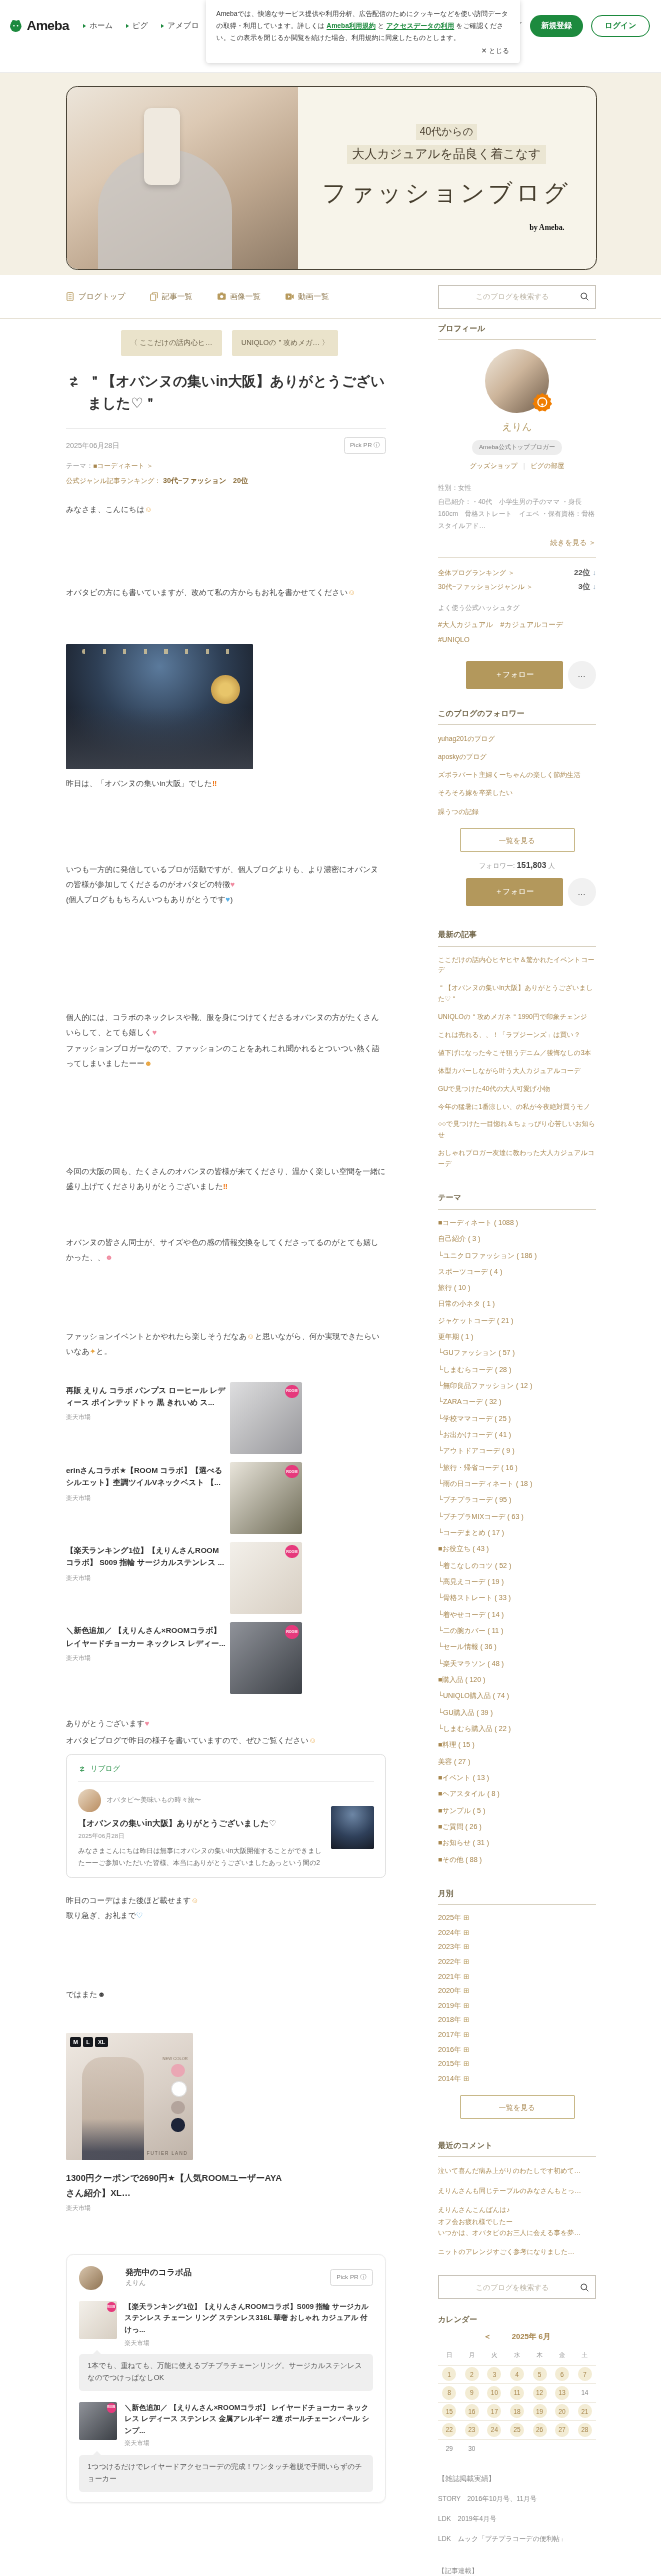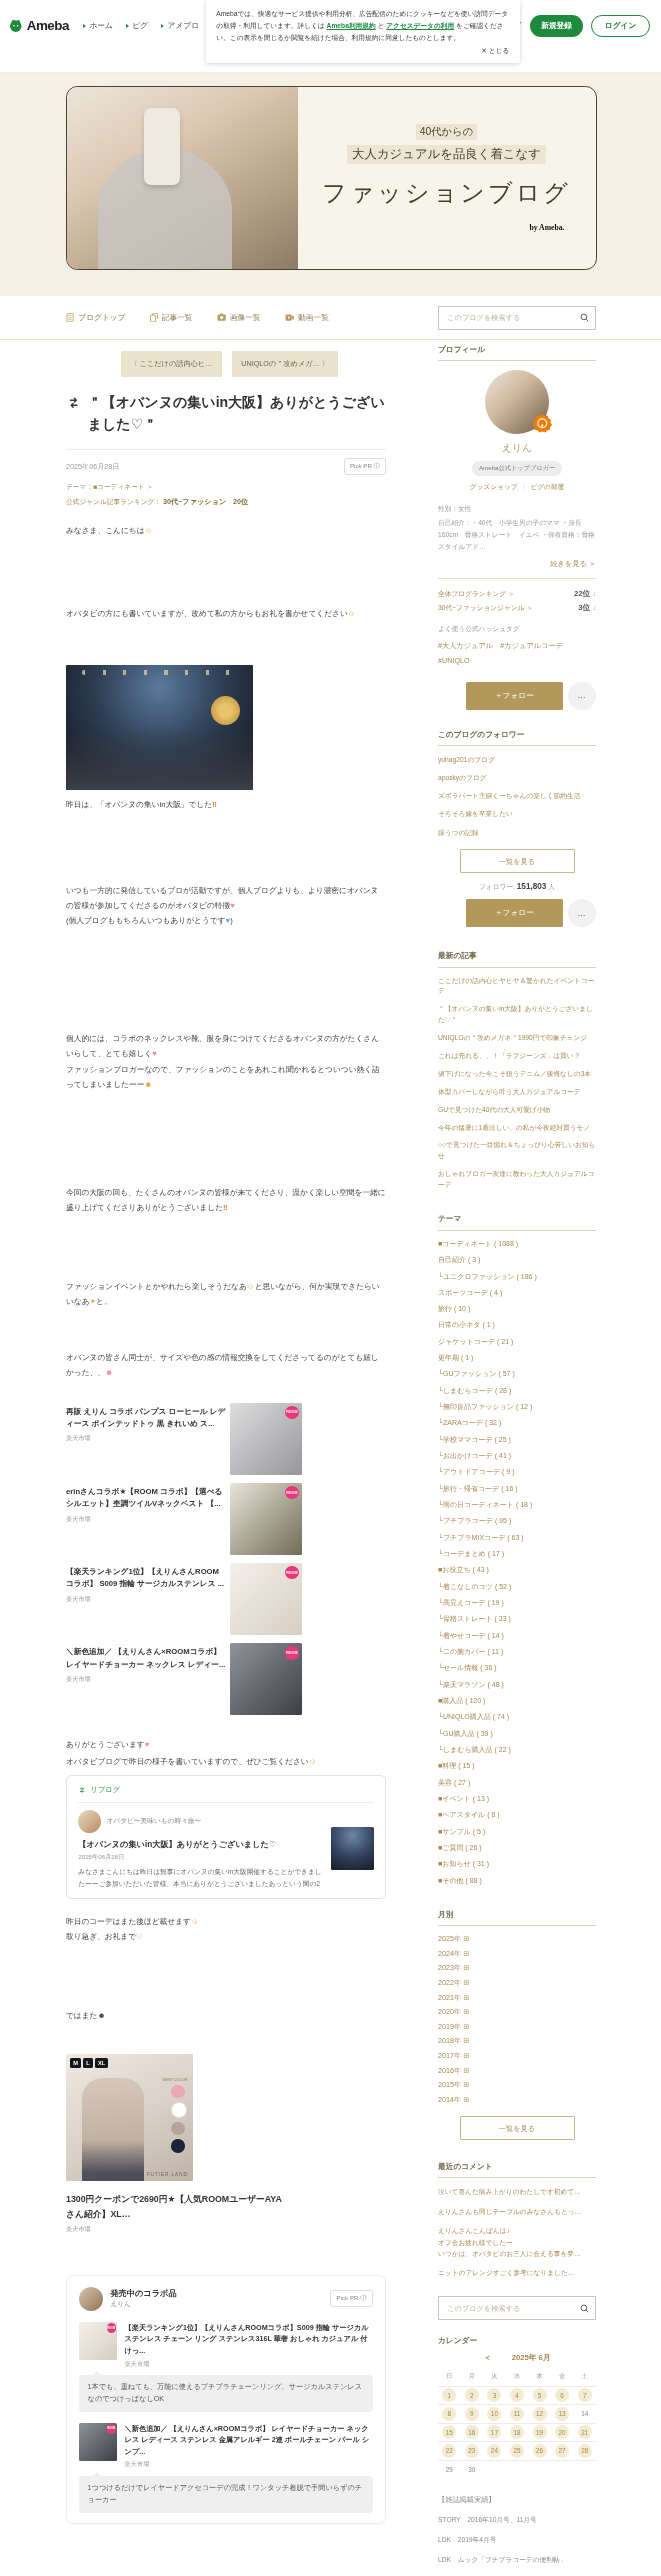--- a/index.html
+++ b/index.html
@@ -18,35 +18,35 @@
   .hdr-right{margin-left:auto;display:flex;align-items:center;gap:8.2px;padding-right:4.1px;}
   .pop-blog{display:flex;align-items:center;gap:3.1px;font-size:7.7px;color:#333;}
   .star{color:#1d8a3e;font-size:8.8px;}
   .btn-green{background:#1d8a3e;color:#fff;font-size:7.7px;font-weight:bold;border:none;border-radius:11.3px;padding:6.2px 11.3px;cursor:pointer;}
   .btn-green-o{background:#fff;color:#1d8a3e;font-size:7.7px;font-weight:bold;border:1px solid #1d8a3e;border-radius:11.3px;padding:5.2px 12.4px;cursor:pointer;}
   .cookie{position:absolute;top:0;left:206px;width:293px;background:#fff;box-shadow:0 1px 5.2px rgba(0,0,0,.18);border-radius:0 0 3.1px 3.1px;padding:8.2px 10.3px 6.2px;z-index:5;}
   .cookie p{margin:0;font-size:6.7px;line-height:1.75;color:#333;}
   .cookie .glink{color:#1d8a3e;font-weight:bold;text-decoration:underline;}
   .cookie-close{display:block;text-align:right;font-size:6.7px;color:#333;margin-top:4.1px;cursor:pointer;}
   
-  .hero-band{background:#f4f0e4;padding:13px 0 26px;}
+  .hero-band{background:#f4f0e4;padding:13px 0 5px;}
   .hero-card{position:relative;width:529px;height:182px;margin:0 auto;background:#f7f4ea;border:0.8px solid #4a4437;border-radius:11.3px;overflow:hidden;display:flex;}
   .hero-photo{width:231px;height:100%;border-radius:10.3px 0 0 10.3px;background:linear-gradient(150deg,#ece5da 0%,#dcc9b4 35%,#bda68e 65%,#8e7b67 100%);position:relative;}
   .hero-photo .phone{position:absolute;left:77px;top:20.6px;width:36px;height:77px;background:#efe9df;border-radius:7.2px;box-shadow:0 2.1px 5.2px rgba(0,0,0,.15);}
   .hero-photo .sweat{position:absolute;left:31px;top:62px;width:134px;height:124px;background:#c9c7c4;border-radius:50% 50% 0 0;opacity:.8;}
   .hero-txt{flex:1;display:flex;flex-direction:column;align-items:center;justify-content:center;gap:5.2px;}
   .ht-small{font-size:10.3px;color:#4a4030;background:#ebe6d3;padding:1px 4.1px;}
   .ht-mid{font-size:12.4px;color:#4a4030;background:#ebe6d3;padding:1px 5.2px;}
   .ht-large{font-family:"DejaVu Serif","Liberation Serif",serif;font-size:24px;color:#473f2f;letter-spacing:3.1px;margin-top:7.2px;}
   .ht-by{align-self:flex-end;margin:9.3px 31px 0 0;font-size:7.7px;font-weight:bold;color:#111;font-family:Liberation Serif, serif;}
   
   .blog-nav{display:flex;align-items:center;height:43px;padding:0 66px;background:#fff;border-bottom:0.5px solid #e7e2d6;}
   .bn-item{display:flex;align-items:center;gap:4.1px;font-size:7.7px;color:#8a7347;margin-right:24px;cursor:pointer;}
   .search-box{margin-left:auto;width:158px;height:24px;border:0.5px solid #c9c4ba;background:#fff;display:flex;align-items:center;padding:0 6.2px;box-sizing:border-box;}
-  .search-box input{flex:1;border:none;outline:none;font-size:7.2px;color:#555;font-family:inherit;background:transparent;}
+  .search-box input{flex:1;border:none;outline:none;font-size:7.2px;color:#555;font-family:inherit;background:transparent;text-align:center;}
   .search-box input::placeholder{color:#b8b0a0;}
   
   .content{display:flex;padding:0 66px;gap:52px;align-items:flex-start;}
   .main{width:320px;flex:0 0 320px;}
   .aside{width:158px;flex:0 0 158px;}
   
   .pager{display:flex;gap:10.3px;margin:11.3px 0 0 55px;}
   .pager .pbtn{background:#eae3cb;color:#6b604a;font-size:7.2px;padding:7.7px 9.3px;border-radius:1.5px;cursor:pointer;}
   .art-title{display:flex;gap:6.2px;margin-top:15.5px;padding-bottom:13.4px;border-bottom:0.5px solid #ececec;}
   .art-title h1{margin:0;font-size:14px;line-height:1.55;color:#333;font-weight:bold;}
@@ -95,21 +95,21 @@
   .newcolor{position:absolute;top:23px;right:5.2px;font-size:4.1px;color:#8a7a68;text-align:center;}
   .dots{position:absolute;top:31px;right:6.2px;display:flex;flex-direction:column;gap:4.1px;}
   .dot{width:13.4px;height:13.4px;border-radius:50%;}
   .d-pink{background:#eaa7b4;} .d-white{background:#fff;border:0.5px solid #ddd;} .d-taupe{background:#b3a49c;} .d-navy{background:#1d2438;}
   .brand{position:absolute;bottom:4.1px;right:5.2px;font-size:4.6px;letter-spacing:1px;color:#6d6258;}
   .fig{position:absolute;bottom:0;left:15.5px;width:62px;height:103px;background:linear-gradient(180deg,#cfc0b2 0%,#baa897 60%,#23283a 92%);border-radius:20.6px 20.6px 0 0;opacity:.75;}
   .big-cap{margin-top:11.3px;font-size:8.8px;font-weight:bold;color:#333;line-height:1.65;width:216px;cursor:pointer;}
   .big-store{font-size:6.2px;color:#999;margin-top:4.1px;}
   
   .collab{margin-top:41px;border:0.5px solid #ececec;border-radius:7.2px;padding:10.3px 12.4px;box-shadow:0 0.5px 1.5px rgba(0,0,0,.04);}
-  .cb-head{display:flex;align-items:center;gap:7px;}
+  .cb-head{display:flex;align-items:center;gap:22px;}
   .cb-ava{width:24px;height:24px;border-radius:50%;background:linear-gradient(135deg,#d9c6ae,#8f7352);}
   .cb-title{font-size:8.2px;font-weight:bold;color:#333;}
   .cb-owner{font-size:6.7px;color:#888;margin-top:1.5px;}
   .cb-item{display:flex;gap:7.2px;margin-top:11.3px;cursor:pointer;}
   .cb-th{flex:0 0 38px;width:38px;height:38px;border-radius:1.5px;position:relative;}
   .cb-th::after{content:"ROOM";position:absolute;top:1.5px;right:1.5px;width:9.3px;height:9.3px;border-radius:50%;background:#e6397c;color:#fff;font-size:2.6px;font-weight:bold;display:flex;align-items:center;justify-content:center;}
   .cb-t{flex:1;}
   .cb-name{font-size:7.2px;font-weight:bold;color:#333;line-height:1.6;margin:0;}
   .cb-store{font-size:6.2px;color:#999;margin-top:3.1px;}
   .bubble{margin-top:6.2px;background:#efefef;border-radius:4px;padding:6.2px 8.2px;font-size:7.2px;color:#555;line-height:1.7;position:relative;}
@@ -295,22 +295,22 @@
           <div class="fan"></div>
           <div class="crowd"></div>
       </div>
 
       <p class="body-p" style="margin-top:7.2px"><span>昨日は、「オバンヌの集いin大阪」でした</span><span class="e-orange">‼</span></p>
       <p class="body-p" style="margin-top:71px"><span>いつも一方的に発信しているブロが活動ですが、個人ブログよりも、より濃密にオバンヌの皆様が参加してくださるのがオバタビの特徴</span><span class="e-pink">♥</span><span>
 (個人ブログももちろんいつもありがとうです</span><span class="e-blue">♥</span><span>)</span></p>
       <p class="body-p" style="margin-top:103px"><span>個人的には、コラボのネックレスや靴、服を身につけてくださるオバンヌの方がたくさんいらして、とても嬉しく</span><span class="e-pink">♥</span><span>
 ファッションブロガーなので、ファッションのことをあれこれ聞かれるとついつい熱く語ってしまいましたーー</span><span class="e-gold">☻</span></p>
       <p class="body-p" style="margin-top:93px"><span>今回の大阪の回も、たくさんのオバンヌの皆様が来てくださり、温かく楽しい空間を一緒に盛り上げてくださりありがとうございました</span><span class="e-orange">‼</span></p>
+      <p class="body-p" style="margin-top:41px"><span>オバンヌの皆さん同士が、サイズや色の感の情報交換をしてくださってるのがとても嬉しかった、、</span><span class="e-pink">☻</span></p>
       <p class="body-p" style="margin-top:64px"><span>ファッションイベントとかやれたら楽しそうだなあ</span><span class="e-gold">☺</span><span>と思いながら、何か実現できたらいいなあ</span><span class="e-gold">✦</span><span>と。</span></p>
-      <p class="body-p" style="margin-top:41px"><span>オバンヌの皆さん同士が、サイズや色の感の情報交換をしてくださってるのがとても嬉しかった、、</span><span class="e-pink">☻</span></p>
 
       <div class="pcards">
 
 
           <div class="pcard">
             <div class="pc-txt">
               <p class="pc-title">再販 えりん コラボ パンプス ローヒール レディース ポインテッドトゥ 黒 きれいめ ス...</p>
               <div class="pc-store">楽天市場</div>
             </div>
             <div class="pc-th th-pumps"></div>

